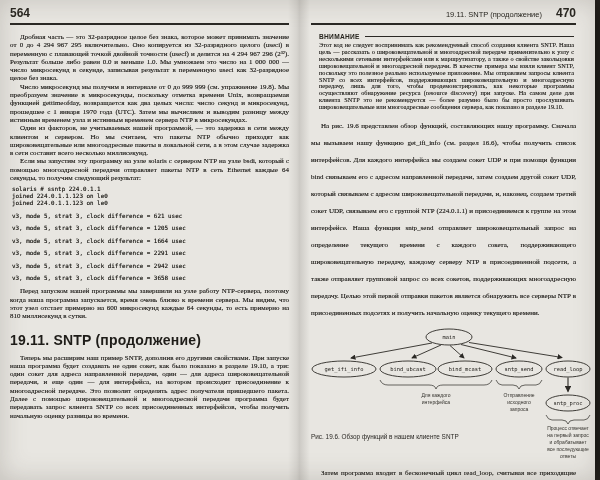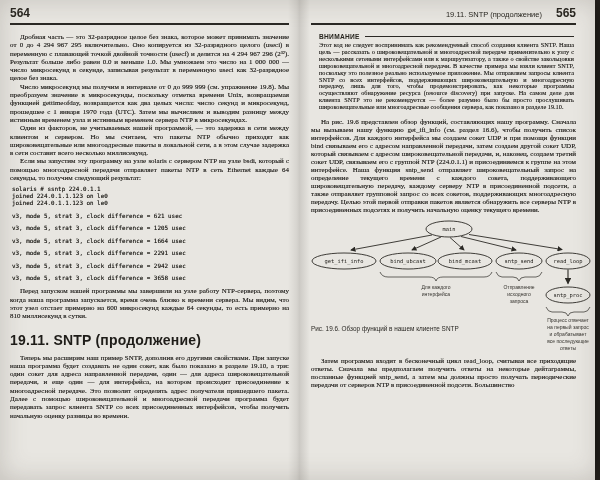--- a/index.html
+++ b/index.html
@@ -20,21 +20,21 @@
   }
   .running-head .pagenum{font-size:12px;}
   .running-head.lh .pagenum{margin-right:14px;}
   .running-head.rh{justify-content:flex-end;}
   .running-head.rh .title{margin-right:14px;font-weight:normal;}
   p.body{
     margin:0;padding:0;font-size:7px;line-height:8.3px;
     text-align:justify;text-indent:10px;
     text-shadow:0 0 .4px rgba(47,45,42,.75);
   }
-  .page.right p.body{line-height:8px;}
+  .page.right p.body{line-height:17px;}
   .code{
     font-family:"DejaVu Sans Mono", monospace;
     font-size:5.9px;line-height:7px;color:#24221e;
     margin:4px 0 5px 2px;text-shadow:0 0 .3px rgba(36,34,30,.7);
   }
   .code .res{margin-top:5.5px;}
   h1.section-heading{
     font-family:"Liberation Sans", sans-serif;
     font-size:14px;font-weight:bold;color:#1e1c18;
     margin:11px 0 6px 0;letter-spacing:.2px;
@@ -95,21 +95,21 @@
       <div class="res">v3, mode 5, strat 3, clock difference = 3658 usec</div>
     </div>
     <p class="body">Перед запуском нашей программы мы завершили на узле работу NTP-сервера, поэтому когда наша программа запускается, время очень близко к времени сервера. Мы видим, что этот узел отстает примерно на 600 микросекунд каждые 64 секунды, то есть примерно на 810 миллисекунд в сутки.</p>
     <h1 class="section-heading">19.11. SNTP (продолжение)</h1>
     <p class="body">Теперь мы расширим наш пример SNTP, дополнив его другими свойствами. При запуске наша программа будет создавать не один сокет, как было показано в разделе 19.10, а три: один сокет для адреса направленной передачи, один — для адреса широковещательной передачи, и еще один — для интерфейса, на котором происходит присоединение к многоадресной передаче. Это позволит определять адрес получателя пришедшего пакета. Далее с помощью широковещательной и многоадресной передачи программа будет передавать запрос клиента SNTP со всех присоединенных интерфейсов, чтобы получить начальную оценку разницы во времени.</p>
   </div>
 
   <div class="page right">
     <div class="running-head rh">
       <span class="title">19.11. SNTP (продолжение)</span>
-      <span class="pagenum">565</span>
+      <span class="pagenum">470</span>
     </div>
     <div class="warning">
       <div class="warning-head">
         <span class="warning-label">ВНИМАНИЕ</span>
         <span class="warning-rule"></span>
       </div>
       <div class="warning-text">Этот код не следует воспринимать как рекомендуемый способ создания клиента SNTP. Наша цель — рассказать о широковещательной и многоадресной передаче применительно к узлу с несколькими сетевыми интерфейсами или к маршрутизатору, а также о свойстве закольцовки широковещательной и многоадресной передачи. В качестве примера мы взяли клиент SNTP, поскольку это полезное реально используемое приложение. Мы отправляем запросы клиента SNTP со всех интерфейсов, поддерживающих широковещательную и многоадресную передачу, лишь для того, чтобы продемонстрировать, как некоторые программы осуществляют обнаружение ресурса (resource discovery) при запуске. На самом деле для клиента SNTP это не рекомендуется — более разумно было бы просто прослушивать широковещательные или многоадресные сообщения сервера, как показано в разделе 19.10.</div>
     </div>
     <p class="body">На рис. 19.6 представлен обзор функций, составляющих нашу программу. Сначала мы вызываем нашу функцию get_ifi_info (см. раздел 16.6), чтобы получить список интерфейсов. Для каждого интерфейса мы создаем сокет UDP и при помощи функции bind связываем его с адресом направленной передачи, затем создаем другой сокет UDP, который связываем с адресом широковещательной передачи, и, наконец, создаем третий сокет UDP, связываем его с группой NTP (224.0.1.1) и присоединяемся к группе на этом интерфейсе. Наша функция sntp_send отправляет широковещательный запрос на определение текущего времени с каждого сокета, поддерживающего широковещательную передачу, каждому серверу NTP в присоединенной подсети, а также отправляет групповой запрос со всех сокетов, поддерживающих многоадресную передачу. Целью этой первой отправки пакетов является обнаружить все серверы NTP в присоединенных подсетях и получить начальную оценку текущего времени.</p>
 

